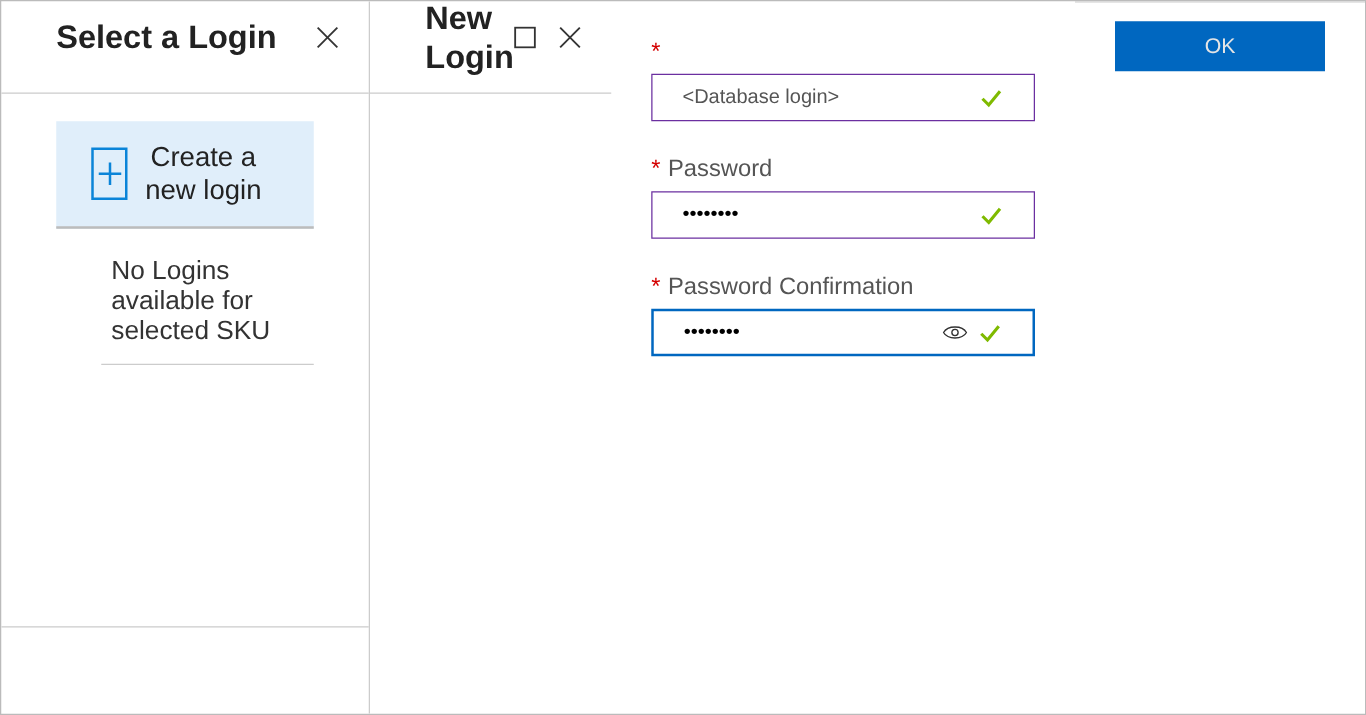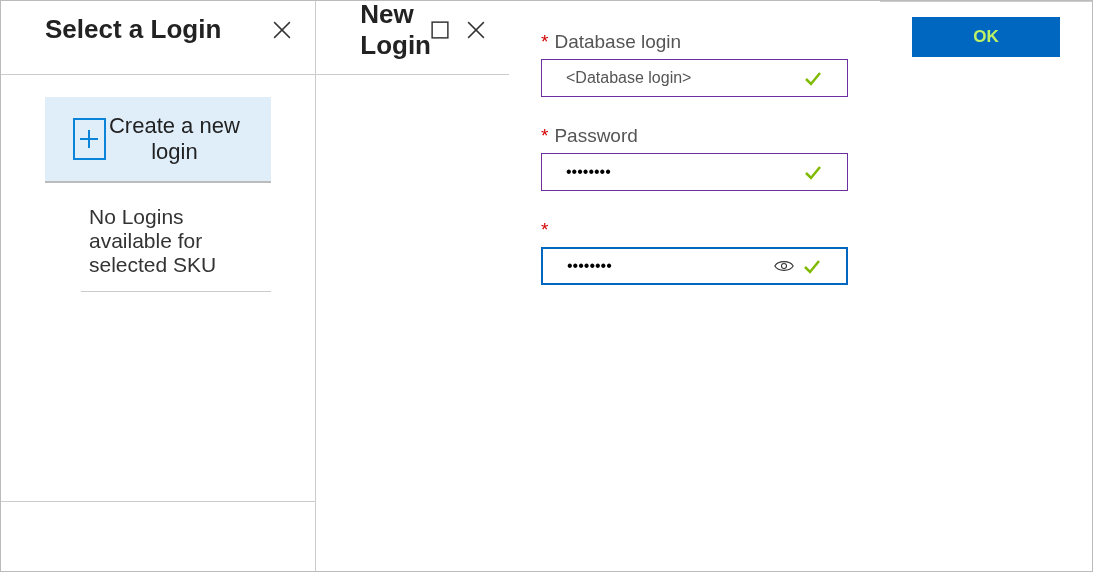--- a/index.html
+++ b/index.html
@@ -134,25 +134,25 @@
 
   .right-footer {
     border-top: 1px solid #ccc;
     height: 70px;
     padding: 12px 32px;
     display: flex;
     align-items: center;
   }
   .ok-btn {
     background: #0067c0;
-    color: #bef264;
+    color: #e5e5e5;
     border: none;
     font-size: 17px;
-    font-weight: 700;
-    width: 148px;
+    font-weight: 400;
+    width: 168px;
     height: 40px;
     cursor: pointer;
   }
 </style>
 </head>
 <body>
 
 <div class="panel-left">
   <div class="header">
     <div class="header-title">Select a Login</div>
@@ -196,21 +196,20 @@
           </svg>
       </span>
     </div>
   </div>
 
   <div class="right-body">
 
     <div class="field-group">
       <div class="field-label">
         <span class="required-star">*</span>
-        <span>Database login</span>
       </div>
       <div class="field-input-wrap">
         <input class="field-input db-login" type="text" value="&lt;Database login&gt;" style="">
         <div class="input-icons">
           <span class="check-icon">
             <svg viewBox="0 0 20 20" stroke="#7fba00" stroke-width="2.5" fill="none">
                 <polyline points="3,11 8,16 17,5"></polyline>
               </svg>
           </span>
         </div>
@@ -230,20 +229,21 @@
                 <polyline points="3,11 8,16 17,5"></polyline>
               </svg>
           </span>
         </div>
       </div>
     </div>
 
     <div class="field-group">
       <div class="field-label">
         <span class="required-star">*</span>
+        <span>Password Confirmation</span>
       </div>
       <div class="field-input-wrap focused">
         <input class="field-input" type="text" value="••••••••" style="">
         <div class="input-icons">
           <span class="eye-icon">
             <svg viewBox="0 0 24 16" stroke="#333" stroke-width="1.3" fill="none">
                 <path d="M1 8 C5 1 19 1 23 8 C19 15 5 15 1 8 Z"></path>
                 <circle cx="12" cy="8" r="3"></circle>
               </svg>
           </span>

